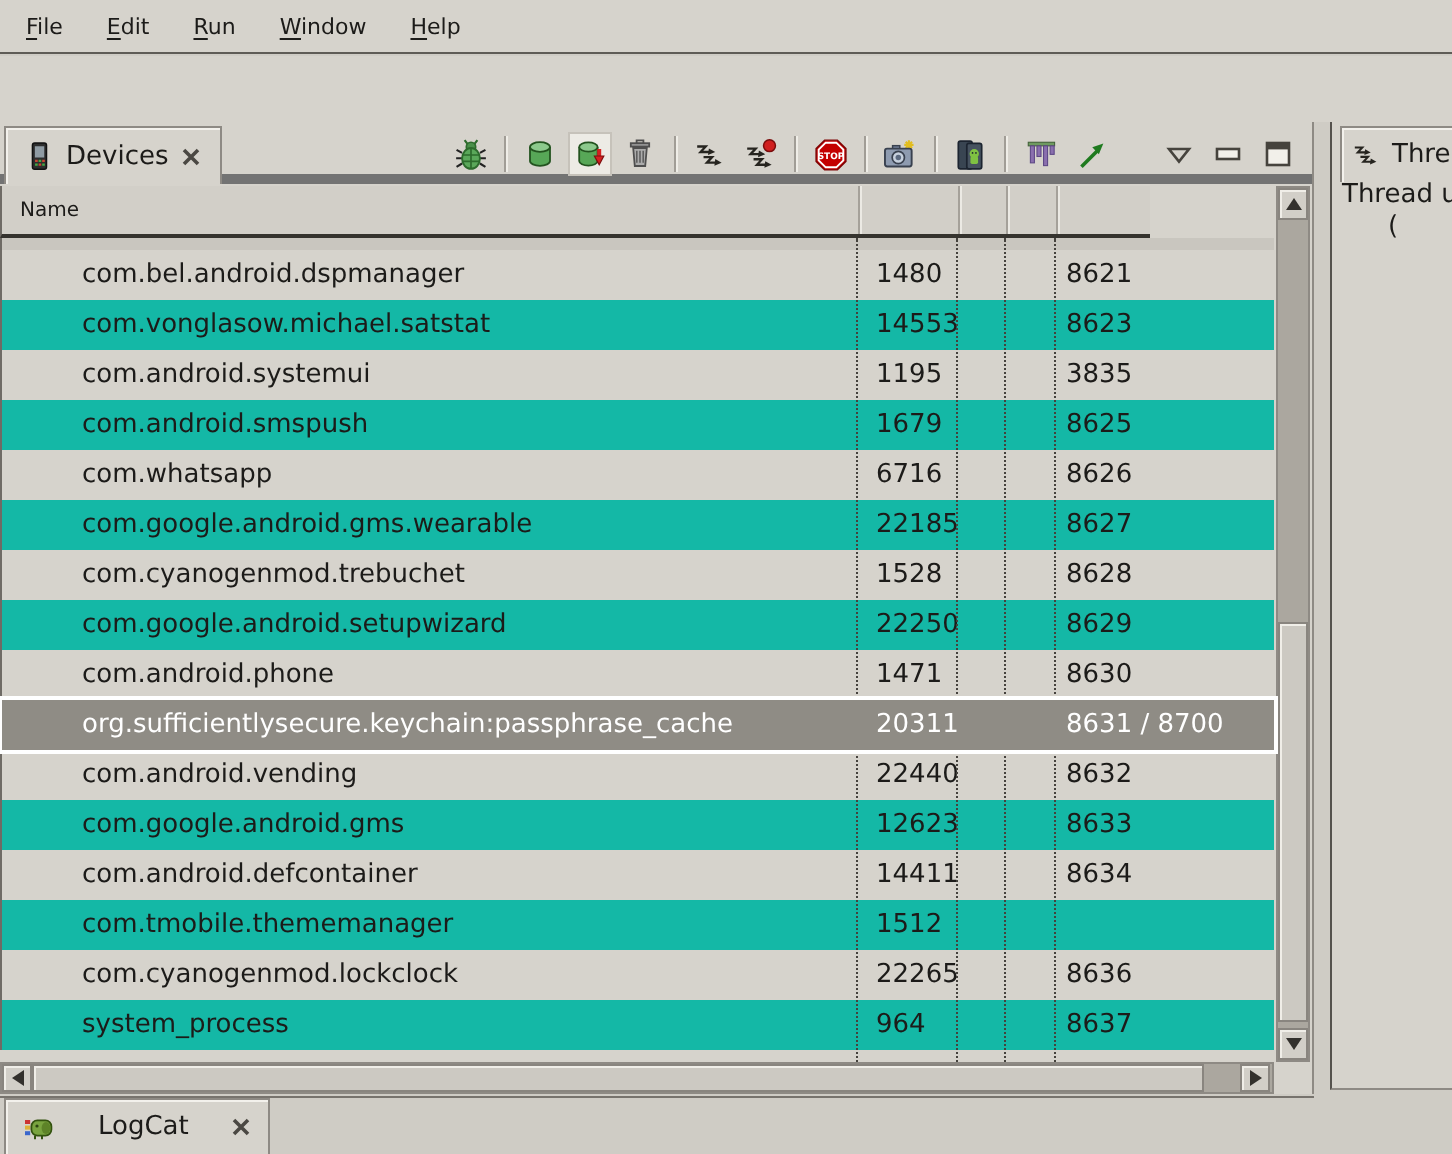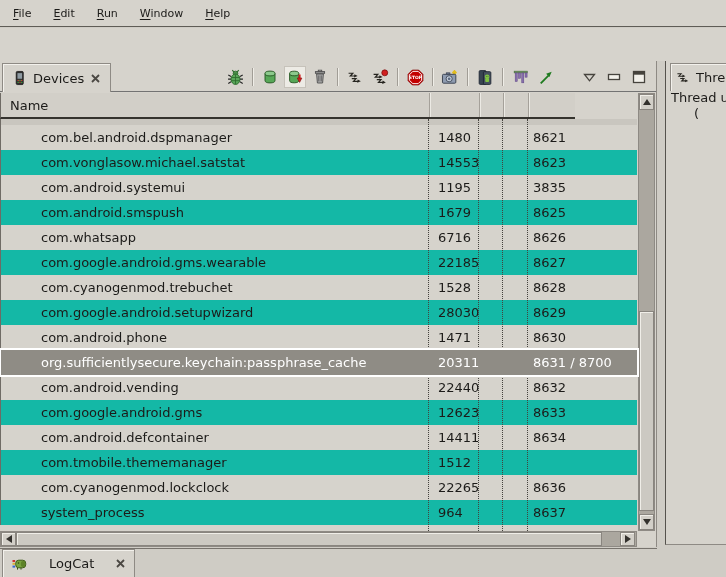--- a/index.html
+++ b/index.html
@@ -10,34 +10,34 @@
   
   .menubar{position:absolute;left:0;top:0;width:726px;height:27px;background:#d6d3cc;
            border-bottom:1px solid #5f5c56;display:flex;align-items:center;padding-left:2px;box-sizing:border-box;}
   .menu-item{font-size:11px;padding:3px 11px;cursor:default;}
   .menu-item u{text-underline-offset:2px;}
   .toolbar-strip{position:absolute;left:0;top:28px;width:726px;height:33px;background:#d6d3cc;}
 
   
   .left-view{position:absolute;left:0;top:61px;width:657px;height:486px;background:#d6d3cc;
              border-right:1px solid #8e8a84;box-sizing:border-box;}
-  .tabbar{position:absolute;left:0;top:0;width:100%;height:31px;border-bottom:1px solid #737373;box-sizing:border-box;}
+  .tabbar{position:absolute;left:0;top:0;width:100%;height:31px;border-bottom:5px solid #737373;box-sizing:border-box;}
   .ctab{position:absolute;left:2px;top:2px;height:29px;display:flex;align-items:center;gap:6px;
         padding:0 9px;background:#d6d3cc;border:1px solid #8e8a84;border-bottom:none;box-sizing:border-box;
         box-shadow:inset 1px 1px 0 #f3f1ec;font-size:13px;}
   .view-toolbar{position:absolute;right:6px;top:3px;height:26px;display:flex;align-items:center;gap:3px;}
   .tbtn{width:22px;height:22px;display:flex;align-items:center;justify-content:center;}
   .tbtn.hover{background:#edebe5;border:1px solid #c6c2ba;box-sizing:border-box;}
   .tsep{width:1px;height:18px;background:#a19d96;box-shadow:1px 0 0 #efede7;margin:0 3px;}
   .tb-gap{width:16px;}
 
   
   .theader{position:absolute;left:0;top:32px;width:575px;height:26px;background:#d2cfc8;
            border-bottom:2px solid #35332e;border-left:1px solid #6f6b65;box-sizing:border-box;
-           font-size:13px;display:flex;align-items:center;}
+           font-size:10px;display:flex;align-items:center;}
   .theader .hlabel{padding-left:9px;}
   .hsep{position:absolute;top:0;width:1px;height:24px;background:#a5a19a;box-shadow:1px 0 0 #eceae4;}
   .rows{position:absolute;left:0;top:58px;width:637px;border-left:1px solid #6f6b65;box-sizing:border-box;}
   .sliver{height:6px;background:#c9c6bf;}
   .trow{position:relative;height:25px;display:grid;grid-template-columns:428px 50px 24px 25px 1fr;
         font-size:13px;line-height:25px;background:#d6d3cc;}
   .trow.alt{background:#14b8a6;}
   .trow .c-name{padding-left:40px;overflow:hidden;white-space:nowrap;}
   .trow .c-pid{padding-left:9px;}
   .trow .c-port{padding-left:5px;}
@@ -285,21 +285,21 @@
         </div>
         <div class="trow">
           <span class="cell c-name">com.cyanogenmod.trebuchet</span>
           <span class="cell c-pid">1528</span>
           <span class="cell "></span>
           <span class="cell "></span>
           <span class="cell c-port">8628</span>
         </div>
         <div class="trow alt">
           <span class="cell c-name">com.google.android.setupwizard</span>
-          <span class="cell c-pid">28030</span>
+          <span class="cell c-pid">22250</span>
           <span class="cell "></span>
           <span class="cell "></span>
           <span class="cell c-port">8629</span>
         </div>
         <div class="trow">
           <span class="cell c-name">com.android.phone</span>
           <span class="cell c-pid">1471</span>
           <span class="cell "></span>
           <span class="cell "></span>
           <span class="cell c-port">8630</span>

